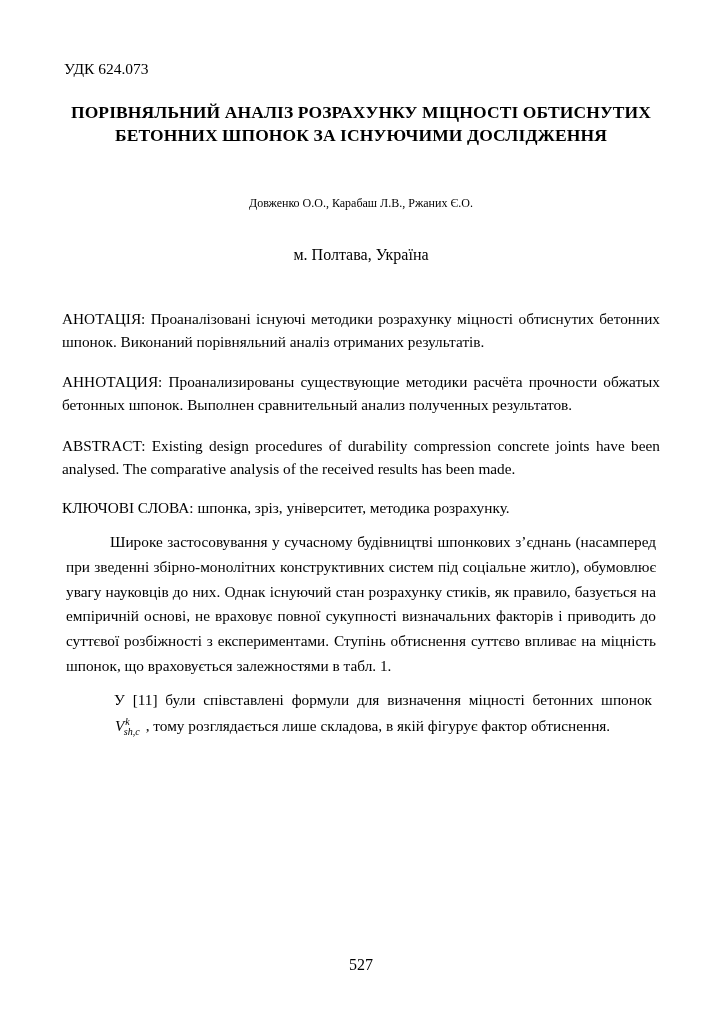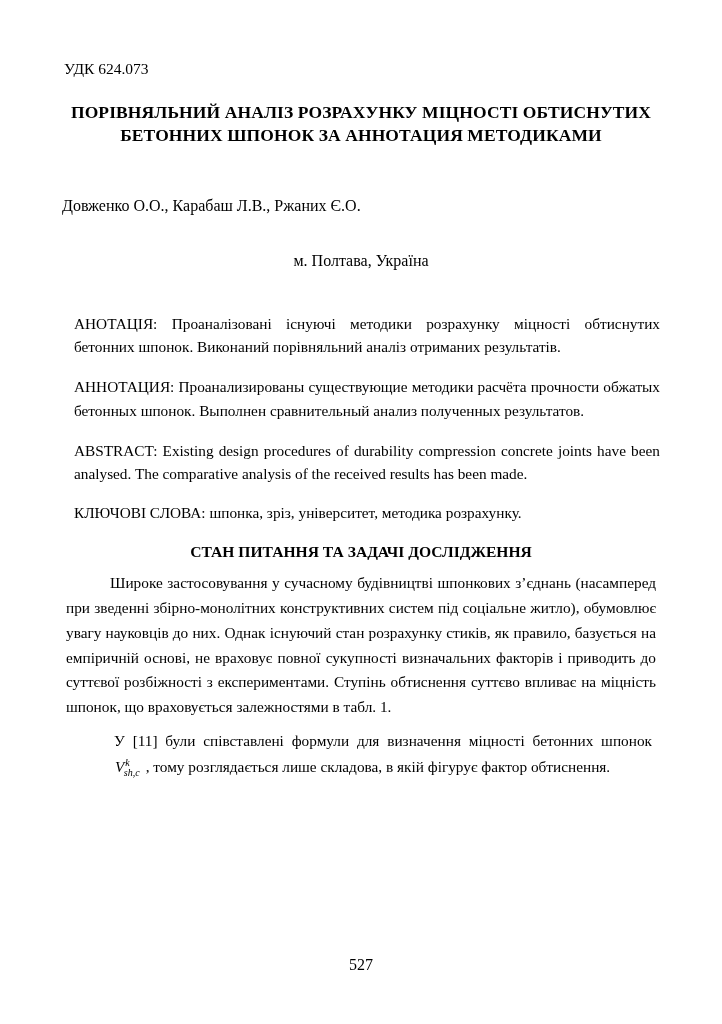--- a/index.html
+++ b/index.html
@@ -31,34 +31,33 @@
   }
   .title {
     text-align: center;
     font-weight: bold;
     font-size: 17.5px;
     line-height: 1.35;
     margin: 0 6px 0 6px;
     letter-spacing: 0.1px;
   }
   .authors {
-    text-align: left;
-    font-size: 16px;
+    text-align: center;
+    font-size: 12px;
     margin-top: 48px;
     line-height: 1.3;
   }
   .affiliation {
     text-align: center;
     font-size: 16px;
     margin-top: 32px;
     line-height: 1.45;
   }
   .abstract-block {
     margin-top: 40px;
-    margin-left: 12px;
   }
   .para {
     text-align: justify;
     font-size: 15.3px;
     line-height: 1.52;
     margin: 0 0 17px 0;
   }
   .keywords {
     text-align: justify;
     font-size: 15.3px;
@@ -120,36 +119,35 @@
     font-size: 16px;
   }
 </style>
 </head>
 <body>
 
 <div class="page">
 
   <div class="udc">УДК 624.073</div>
 
-  <h1 class="title">ПОРІВНЯЛЬНИЙ АНАЛІЗ РОЗРАХУНКУ МІЦНОСТІ ОБТИСНУТИХ БЕТОННИХ ШПОНОК ЗА АННОТАЦИЯ МЕТОДИКАМИ</h1>
+  <h1 class="title">ПОРІВНЯЛЬНИЙ АНАЛІЗ РОЗРАХУНКУ МІЦНОСТІ ОБТИСНУТИХ БЕТОННИХ ШПОНОК ЗА ІСНУЮЧИМИ ДОСЛІДЖЕННЯ</h1>
 
   <div class="authors">Довженко О.О., Карабаш Л.В., Ржаних Є.О.</div>
 
   <div class="affiliation">
     <div>м. Полтава, Україна</div>
   </div>
 
   <div class="abstract-block">
     <p class="para">АНОТАЦІЯ: Проаналізовані існуючі методики розрахунку міцності обтиснутих бетонних шпонок. Виконаний порівняльний аналіз отриманих результатів.</p>
     <p class="para">АННОТАЦИЯ: Проанализированы существующие методики расчёта прочности  обжатых бетонных шпонок. Выполнен сравнительный анализ полученных результатов.</p>
     <p class="para">ABSTRACT: Existing design procedures of durability compression concrete joints have been analysed. The comparative analysis of the received results has been made.</p>
     <p class="keywords">КЛЮЧОВІ СЛОВА: шпонка, зріз, університет, методика розрахунку.</p>
   </div>
 
-  <h2 class="section-head">СТАН ПИТАННЯ ТА ЗАДАЧІ ДОСЛІДЖЕННЯ</h2>
 
   <p class="body-para">Широке застосовування у сучасному будівництві шпонкових з’єднань (насамперед при зведенні збірно-монолітних конструктивних систем під соціальне житло), обумовлює увагу науковців до них. Однак існуючий стан розрахунку стиків, як правило, базується на емпіричній основі, не враховує повної сукупності визначальних факторів і приводить до суттєвої розбіжності з експериментами. Ступінь обтиснення суттєво впливає на міцність шпонок, що враховується залежностями в табл. 1.</p>
 
   <p class="body-para2"><span>У [11] були співставлені формули для визначення міцності бетонних шпонок </span><span class="formula"><span class="v">V</span><span class="sup">k</span><span class="sub">sh,c</span></span><span>, тому розглядається лише складова, в якій фігурує фактор обтиснення.</span></p>
 
   <div class="page-number">527</div>
 
 </div>
 
 </body></html>

